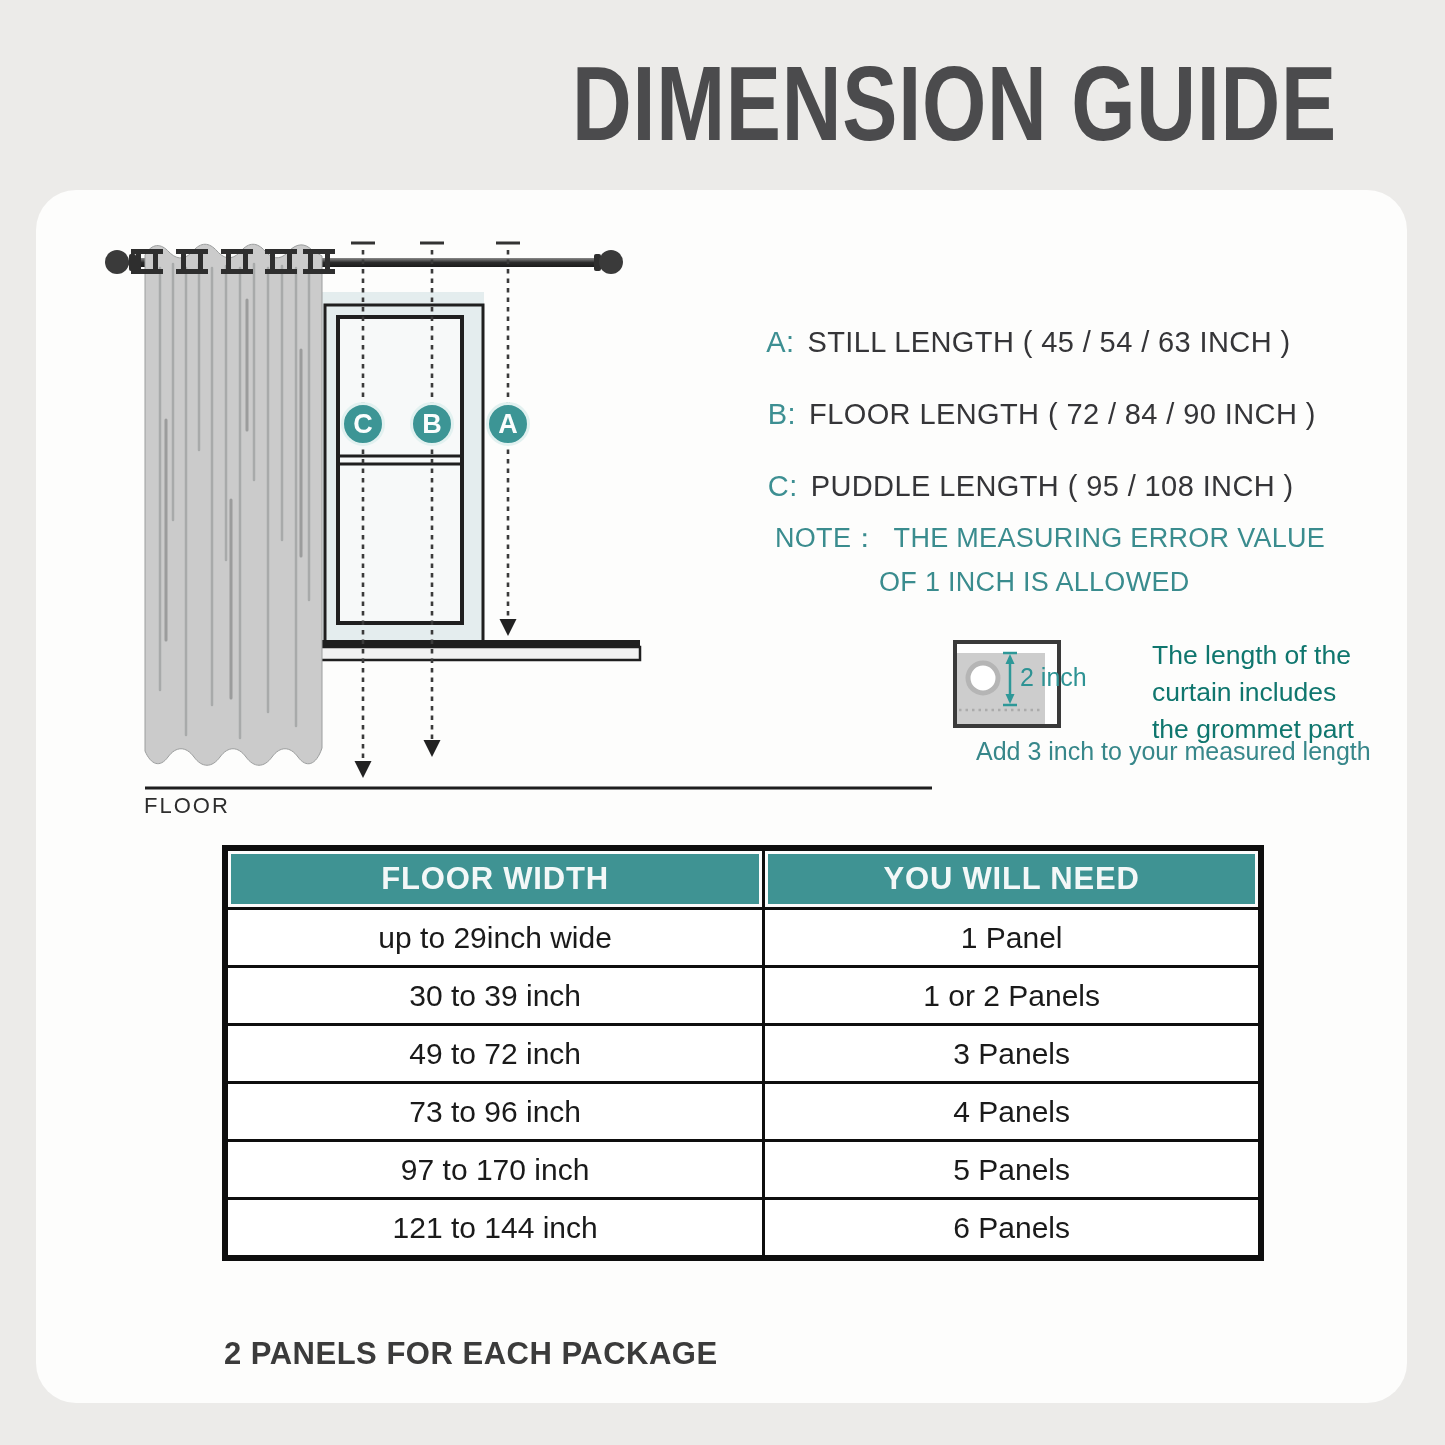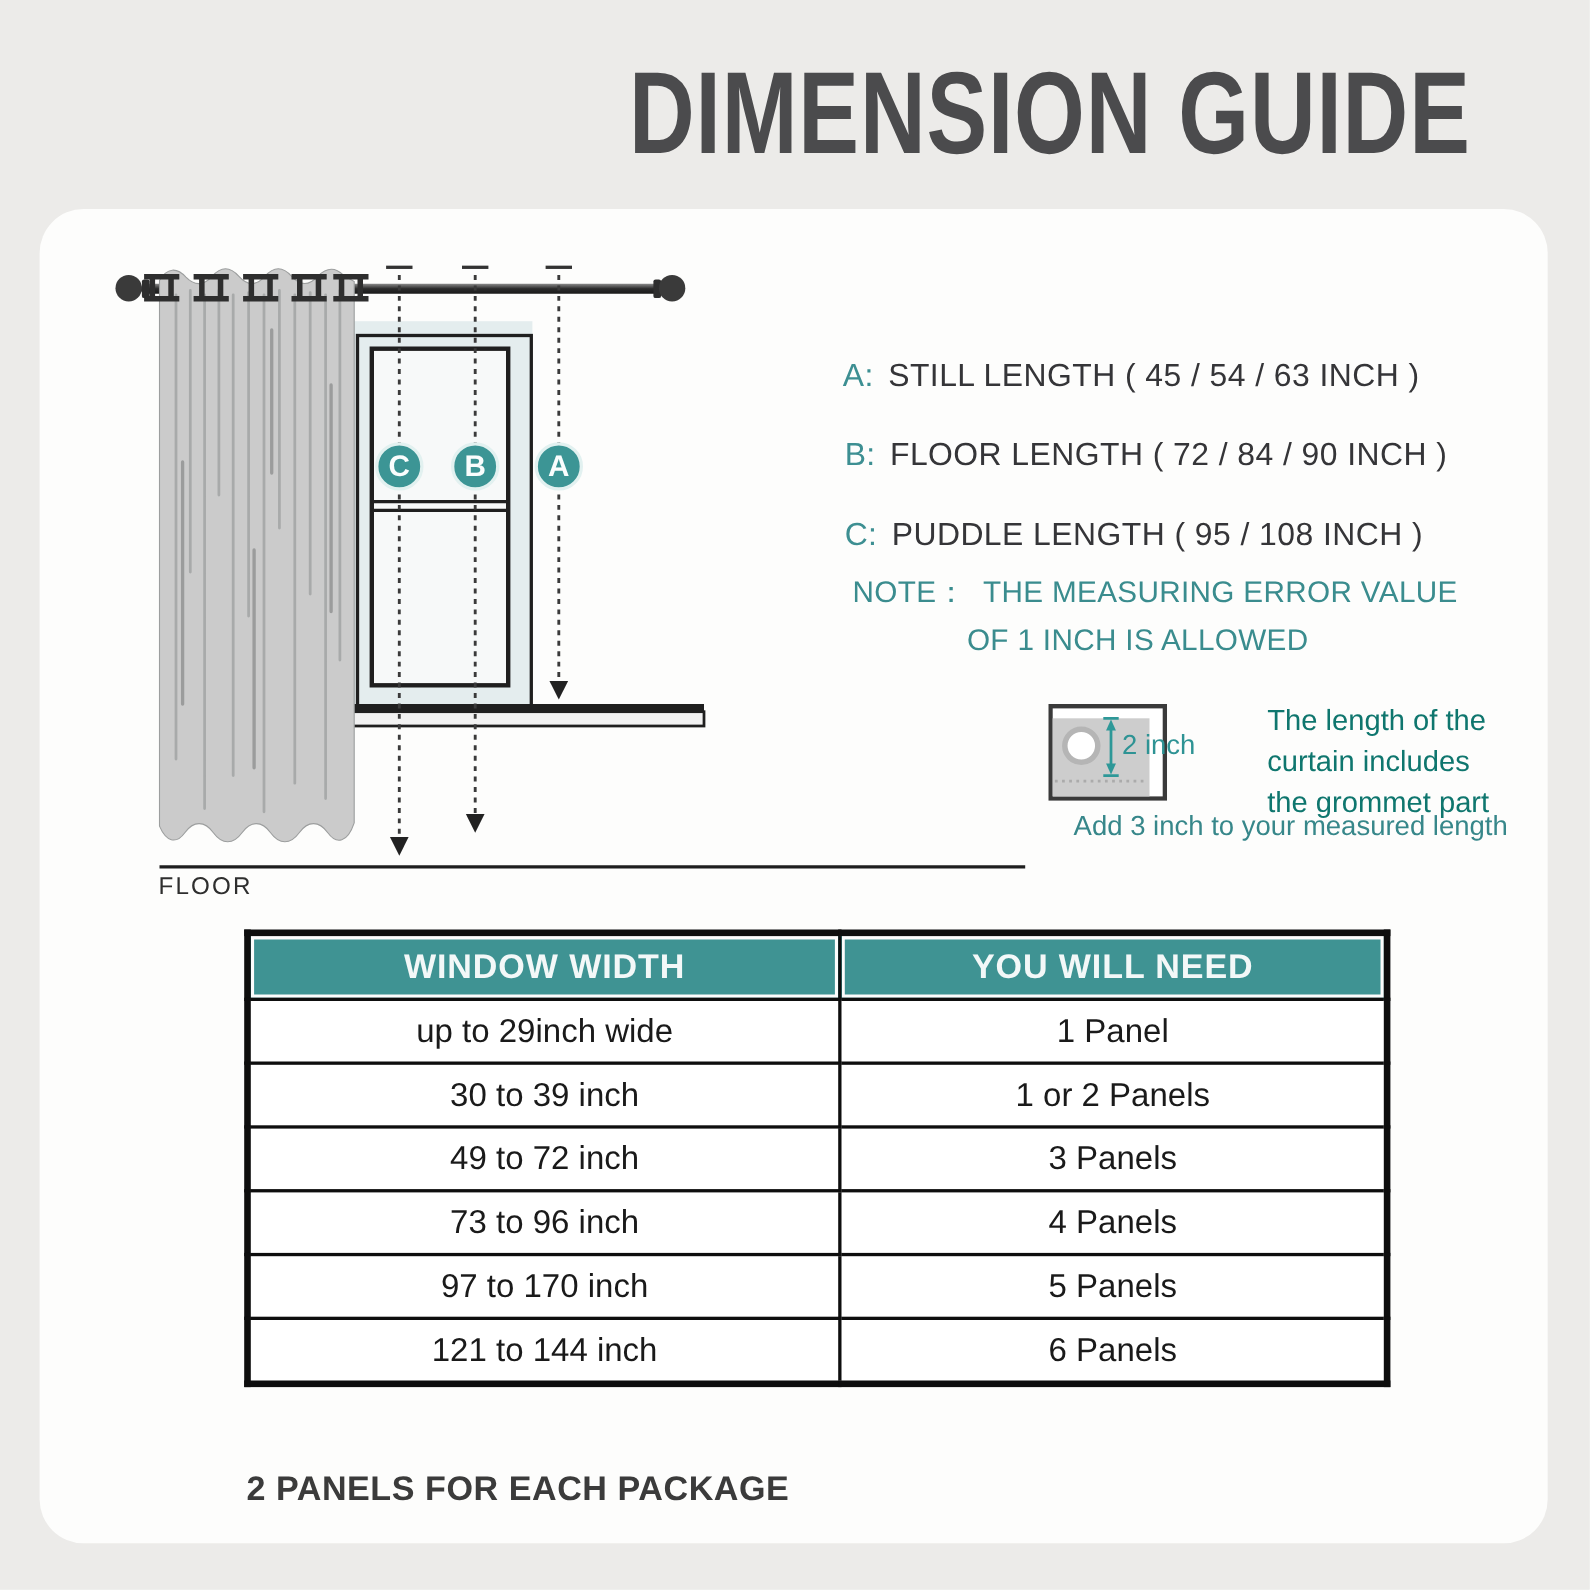--- a/index.html
+++ b/index.html
@@ -164,21 +164,21 @@
   <div class="abs caption-line" style="top:714px;">the grommet part</div>
   <div class="abs add-note">Add 3 inch to your measured length</div>
 
   <table class="size-table">
     <colgroup>
         <col class="c1">
         <col class="c2">
       </colgroup>
     <thead>
       <tr>
-        <th>WINDOW WIDTH</th>
+        <th>FLOOR WIDTH</th>
         <th>YOU WILL NEED</th>
       </tr>
     </thead>
     <tbody>
       <tr>
         <td>up to 29inch wide</td>
         <td>1 Panel</td>
       </tr>
       <tr>
         <td>30 to 39 inch</td>

